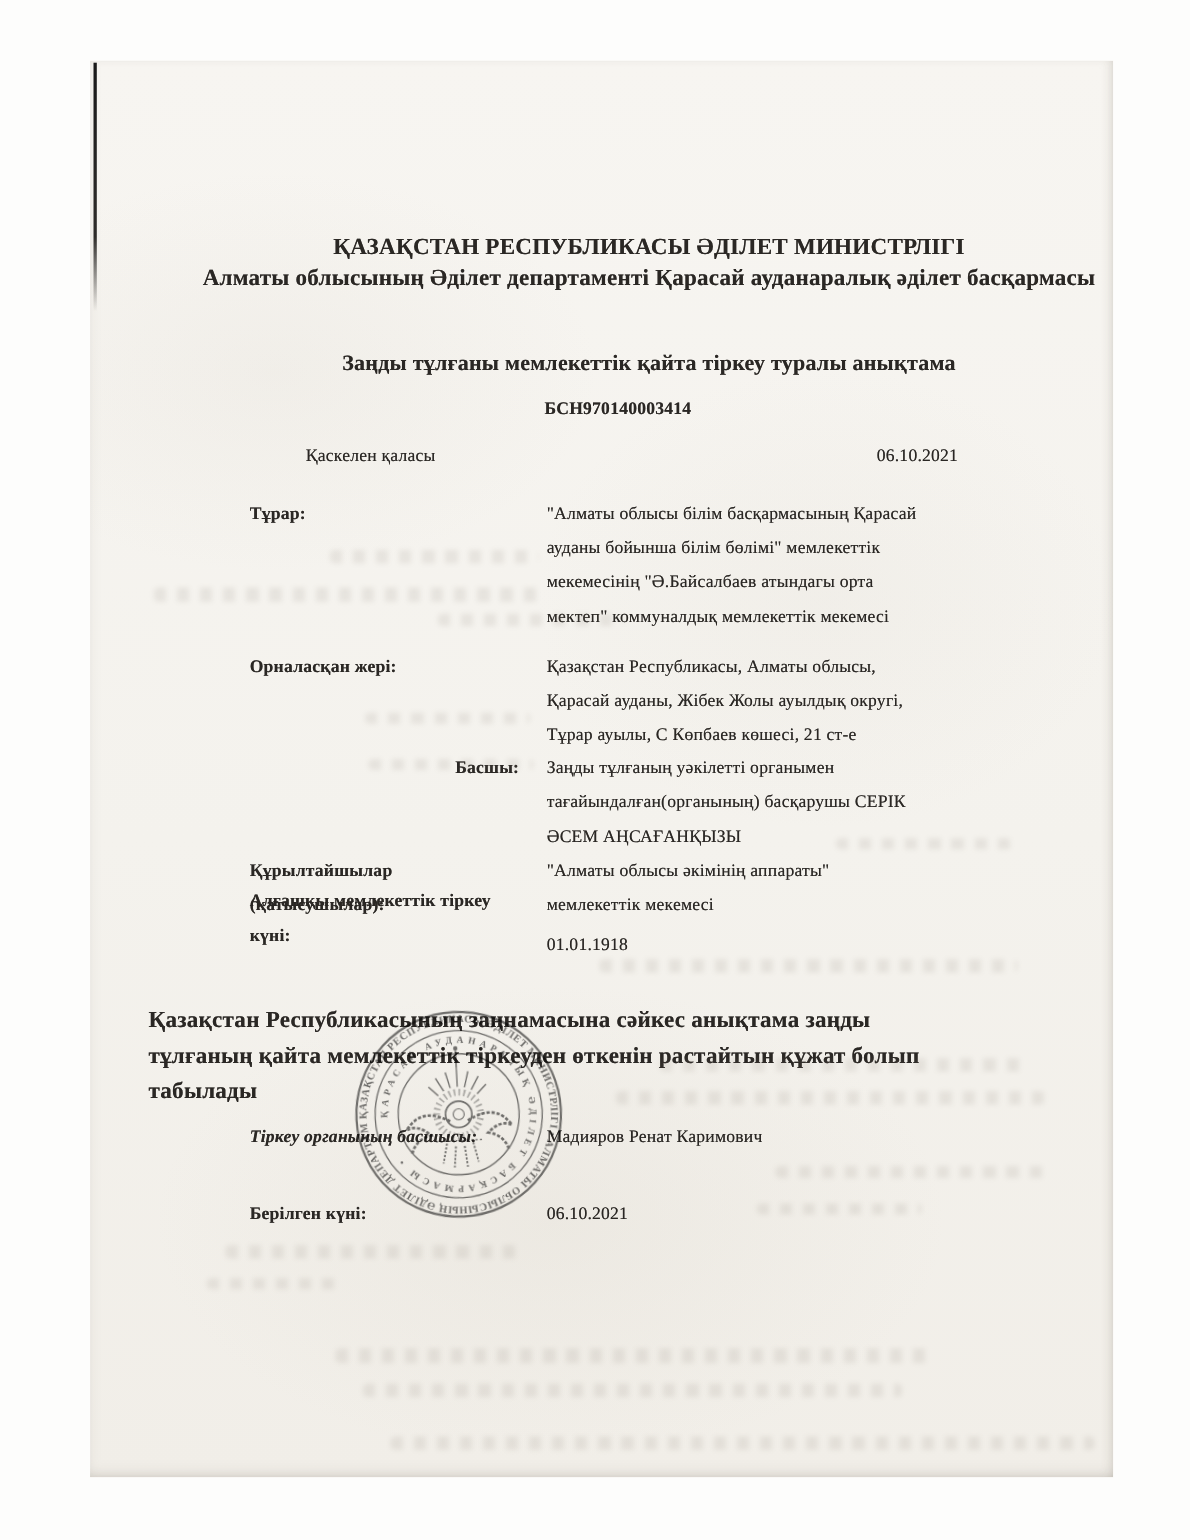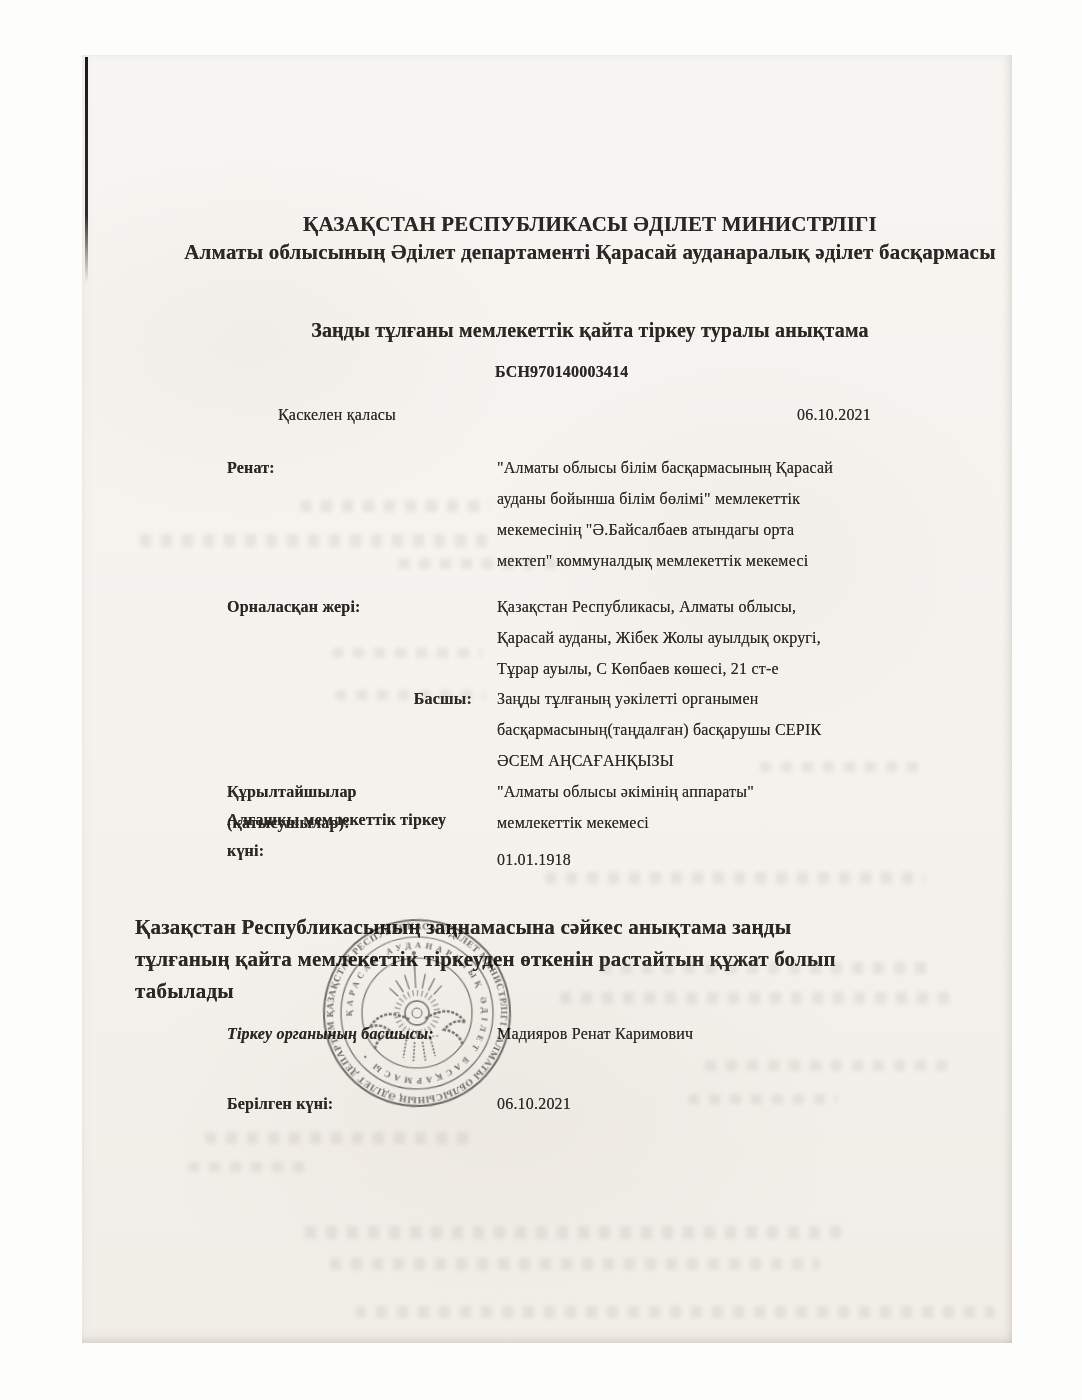--- a/index.html
+++ b/index.html
@@ -46,39 +46,39 @@
 <div class="edge-line"></div>
 
 <div class="txt center-block ministry bold" style="top:209px;">ҚАЗАҚСТАН РЕСПУБЛИКАСЫ ӘДІЛЕТ МИНИСТРЛІГІ</div>
 <div class="txt center-block department bold" style="top:238px;">Алматы облысының Әділет департаменті Қарасай ауданаралық әділет басқармасы</div>
 <div class="txt center-block subject bold" style="top:303px;">Заңды тұлғаны мемлекеттік қайта тіркеу туралы анықтама</div>
 <div class="txt bold" style="left:495px;top:356px;">БСН970140003414</div>
 
 <div class="txt" style="left:278px;top:399px;">Қаскелен қаласы</div>
 <div class="txt" style="left:797px;top:399px;">06.10.2021</div>
 
-<div class="txt lbl" style="top:452px;">Ренат:</div>
+<div class="txt lbl" style="top:452px;">Тұрар:</div>
 <div class="txt val" style="top:452px;">
     <div style="white-space: nowrap;">"Алматы облысы білім басқармасының Қарасай</div>
     <div style="white-space: nowrap;">ауданы бойынша білім бөлімі" мемлекеттік</div>
     <div style="white-space: nowrap;">мекемесінің "Ә.Байсалбаев атындагы орта</div>
     <div style="white-space: nowrap;">мектеп" коммуналдық мемлекеттік мекемесі</div>
   </div>
 
 <div class="txt lbl" style="top:591px;">Орналасқан жері:</div>
 <div class="txt val" style="top:591px;">
     <div style="white-space: nowrap;">Қазақстан Республикасы, Алматы облысы,</div>
     <div style="white-space: nowrap;">Қарасай ауданы, Жібек Жолы ауылдық округі,</div>
     <div style="white-space: nowrap;">Тұрар ауылы, С Көпбаев көшесі, 21 ст-е</div>
   </div>
 
 <div class="txt lbl" style="top:683px;text-align:right;">Басшы:</div>
 <div class="txt val" style="top:683px;">
     <div style="white-space: nowrap;">Заңды тұлғаның уәкілетті органымен</div>
-    <div style="white-space: nowrap;">басқармасының(таңдалған) басқарушы СЕРІК</div>
+    <div style="white-space: nowrap;">тағайындалған(органының) басқарушы СЕРІК</div>
     <div style="white-space: nowrap;">ӘСЕМ АҢСАҒАНҚЫЗЫ</div>
   </div>
 
 <div class="txt lbl" style="top:776px;">Құрылтайшылар (қатысушылар):</div>
 <div class="txt val" style="top:776px;">
     <div style="white-space: nowrap;">"Алматы облысы әкімінің аппараты"</div>
     <div style="white-space: nowrap;">мемлекеттік мекемесі</div>
   </div>
 
 <div class="txt lbl" style="top:804px;">Алғашқы мемлекеттік тіркеу күні:</div>

